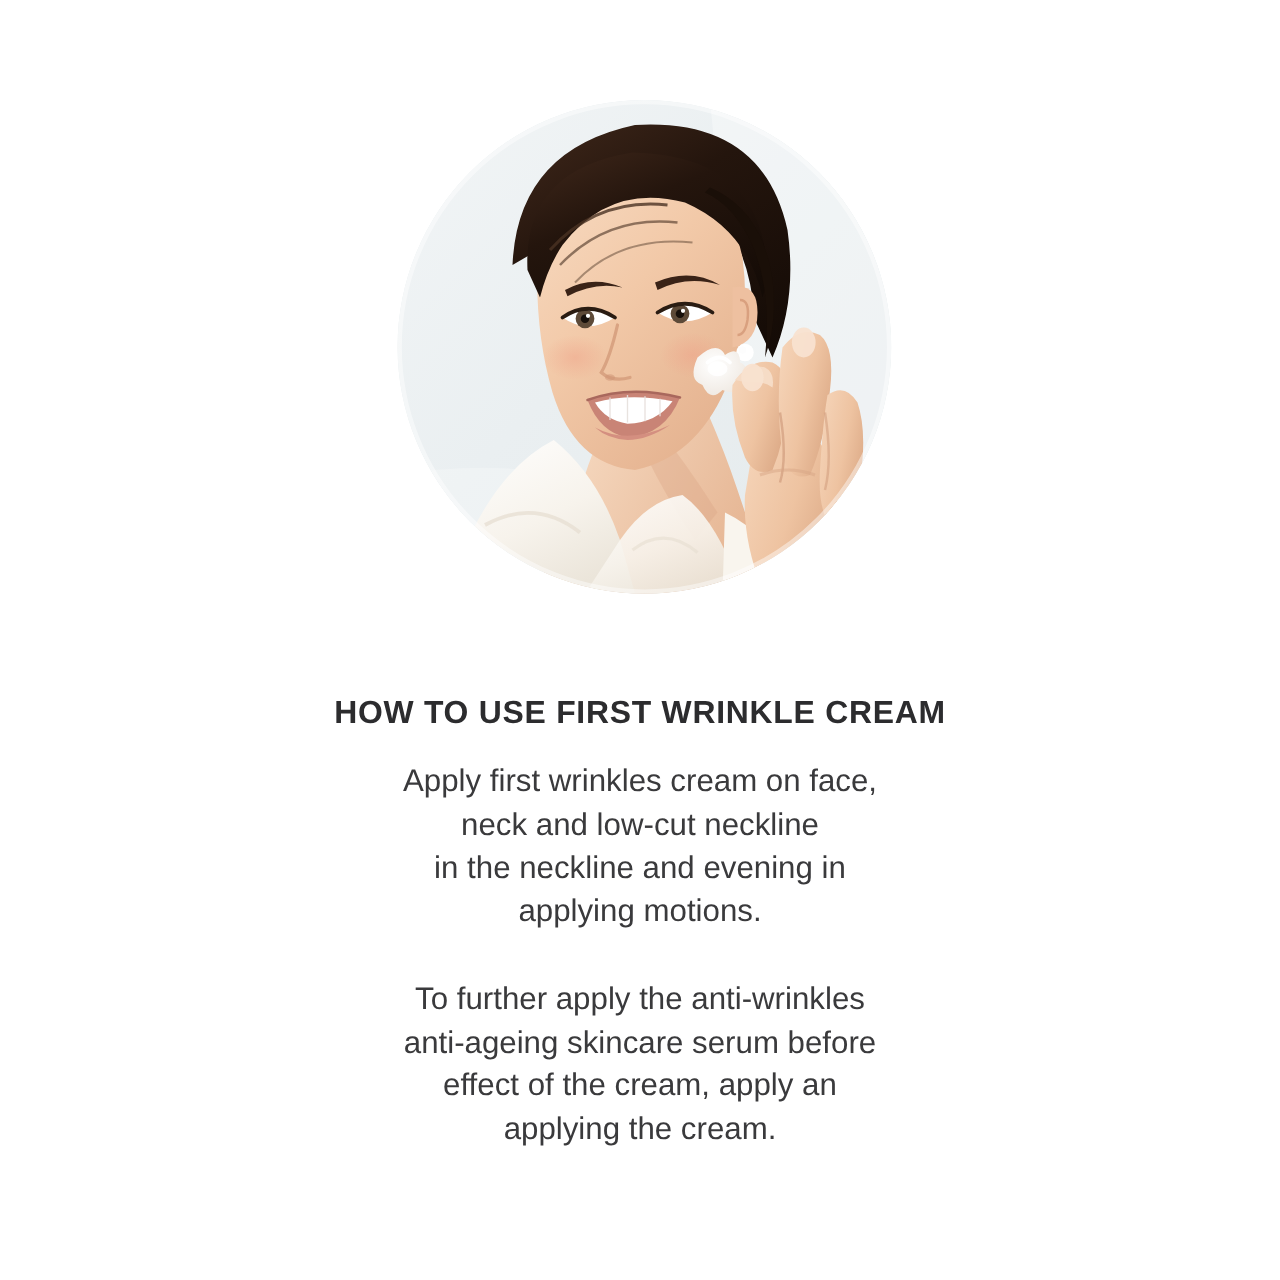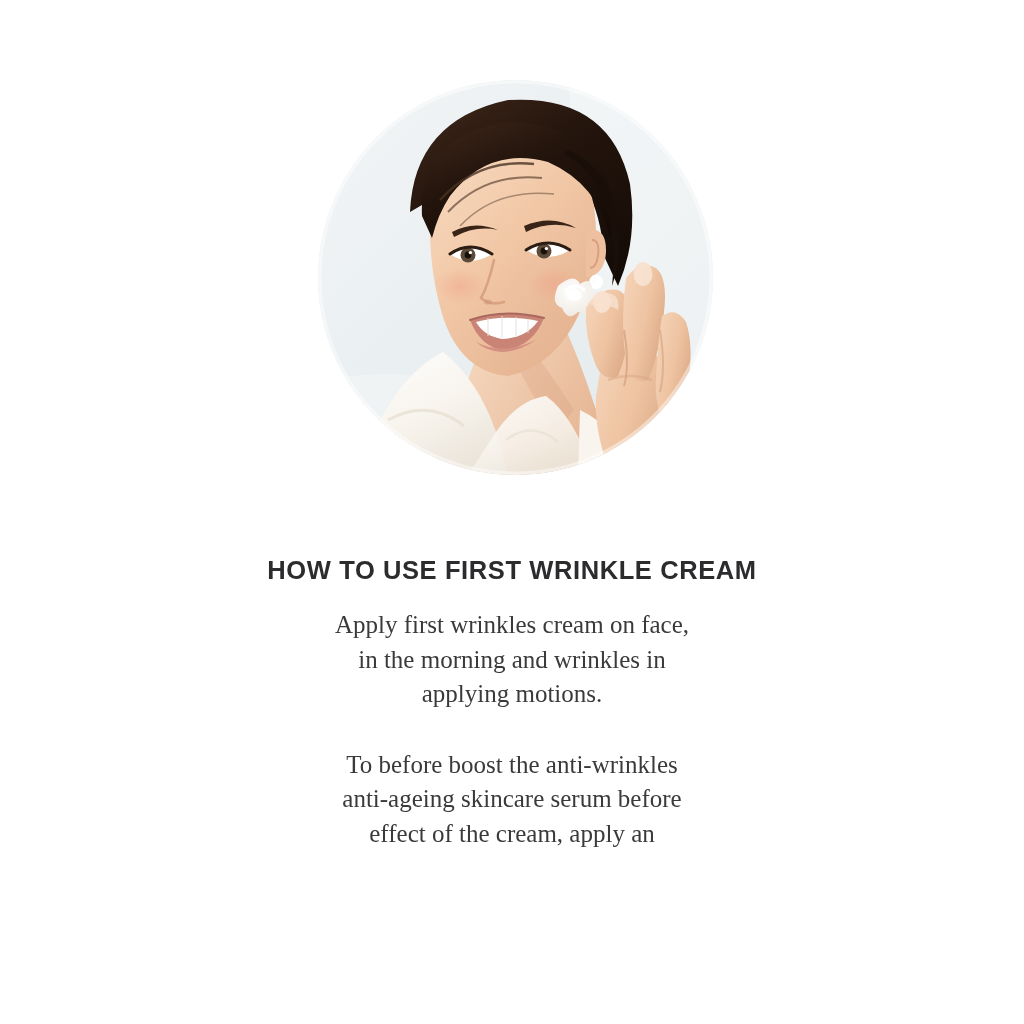--- a/index.html
+++ b/index.html
@@ -61,21 +61,20 @@
   .body-copy {
     position: absolute;
     left: 162px;
     top: 608px;
     width: 700px;
     text-align: center;
     color: #3a3a3c;
     font-size: 25px;
     line-height: 34.5px;
     font-weight: normal;
-    font-family: Liberation Serif, serif;
   }
   .para { margin: 0; }
   .para-line { display: block; }
   .para-gap { height: 36px; }
 </style>
 </head>
 <body>
 
 <div class="card">
 
@@ -220,24 +219,26 @@
         </g>
       </svg>
     </div>
   </div>
 
   <h1 class="headline">HOW TO USE FIRST WRINKLE CREAM</h1>
 
   <div class="body-copy">
     <p class="para">
       <span class="para-line">Apply first wrinkles cream on face,</span>
-      <span class="para-line">in the morning and wrinkles in</span>
+      <span class="para-line">neck and low-cut neckline</span>
+      <span class="para-line">in the neckline and evening in</span>
       <span class="para-line">applying motions.</span>
     </p>
     <div class="para-gap"></div>
     <p class="para">
-      <span class="para-line">To before boost the anti-wrinkles</span>
+      <span class="para-line">To further apply the anti-wrinkles</span>
       <span class="para-line">anti-ageing skincare serum before</span>
       <span class="para-line">effect of the cream, apply an</span>
+      <span class="para-line">applying the cream.</span>
     </p>
   </div>
 
 </div>
 
 </body></html>

